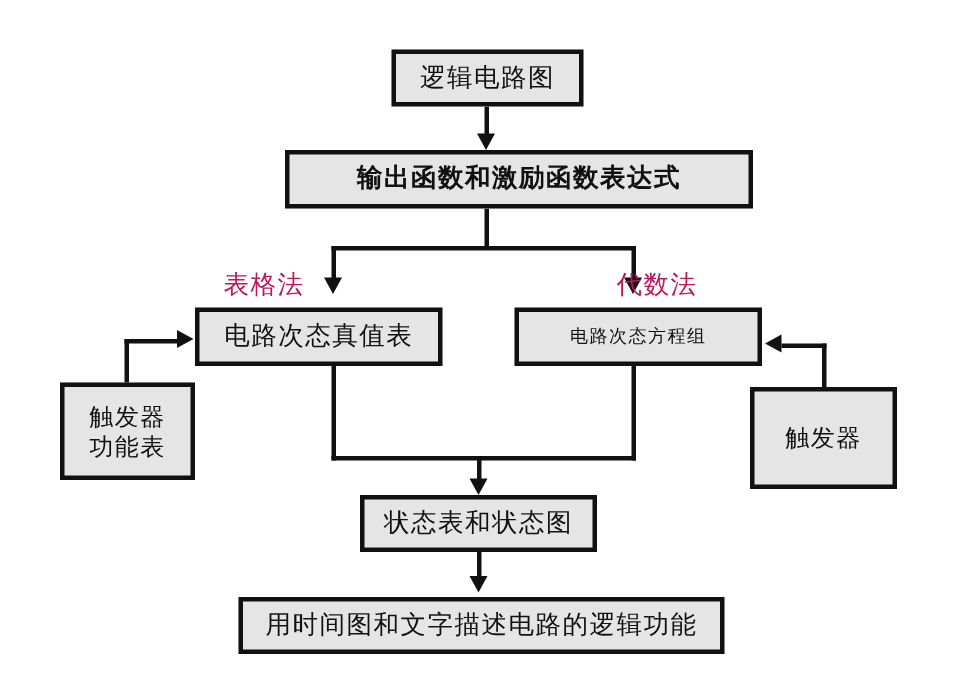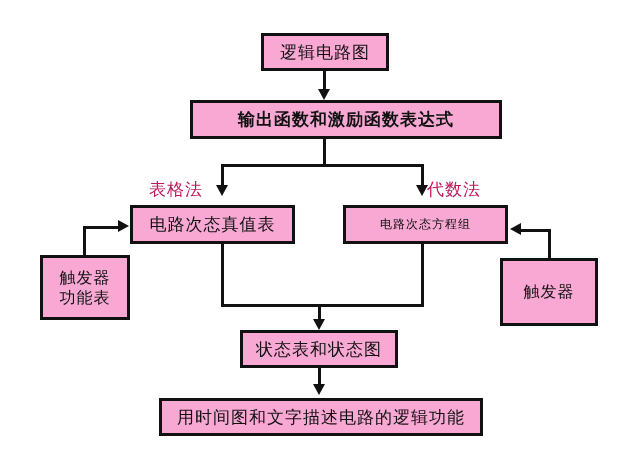--- a/index.html
+++ b/index.html
@@ -12,21 +12,21 @@
     width: 638px;
     height: 450px;
     background: #ffffff;
     overflow: hidden;
     font-family: "DejaVu Sans", "Liberation Sans", sans-serif;
   }
   .node {
     position: absolute;
     box-sizing: border-box;
     border: 3px solid #111111;
-    background: #f9a8d4;
+    background: #e5e5e5;
     display: flex;
     flex-direction: column;
     align-items: center;
     justify-content: center;
     color: #111111;
     line-height: 1.22;
     letter-spacing: 1px;
     z-index: 3;
   }
   .node .line {
@@ -78,21 +78,21 @@
   .edge-label {
     position: absolute;
     font-size: 17px;
     color: #be185d;
     letter-spacing: 1px;
     white-space: nowrap;
     z-index: 4;
     background: transparent;
   }
   #lbl-table-method { left: 149px; top: 178px; }
-  #lbl-algebra-method { left: 411px; top: 178px; margin-left: 16px; }
+  #lbl-algebra-method { left: 411px; top: 178px; }
 </style>
 </head>
 <body>
 
 <div id="canvas">
 
   <div class="conn vline" style="left:323px; top:71px; height:19px;"></div>
   <div class="arrow arrow-down" style="left:318px; top:89px;"></div>
 
   <div class="conn vline" style="left:323px; top:139px; height:26px;"></div>

